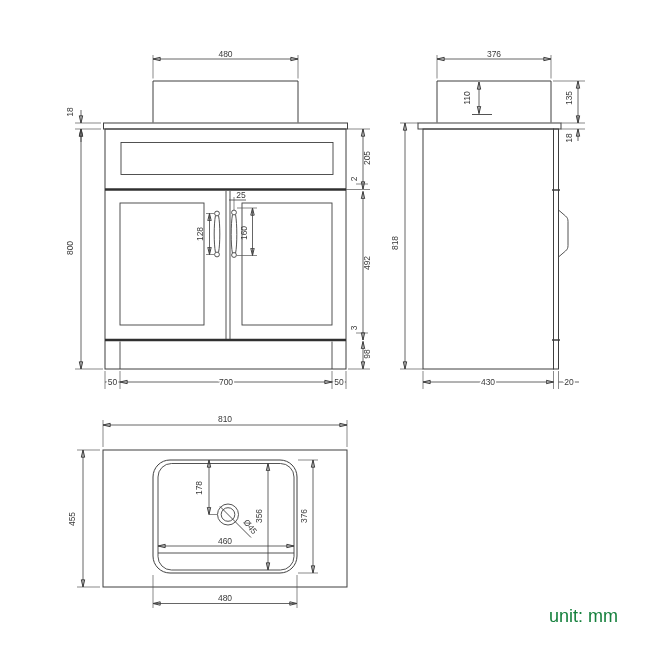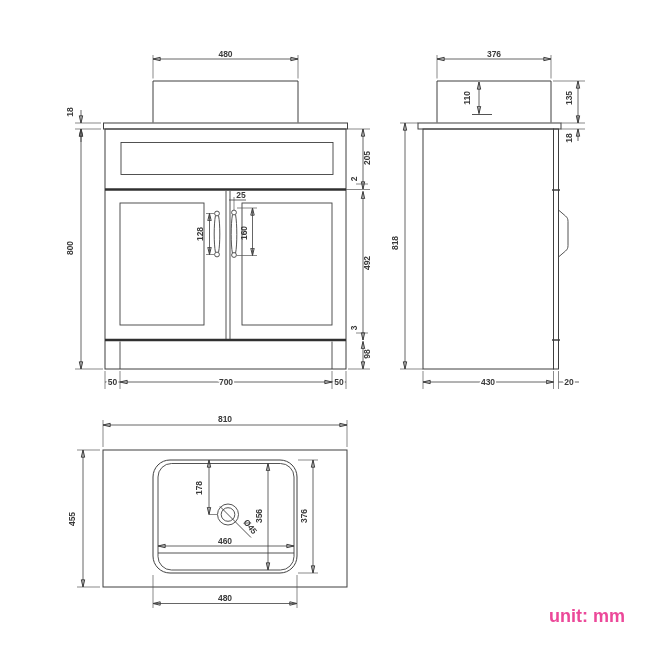--- a/index.html
+++ b/index.html
@@ -1,27 +1,27 @@
 <!DOCTYPE html>
 <html><head>
 <meta charset="utf-8">
 <style>
   html,body{margin:0;padding:0;background:#fff;}
   .stage{position:relative;width:650px;height:650px;background:#ffffff;overflow:hidden;
-         font-family:"Liberation Sans",sans-serif;font-weight:bold;}
+         font-family:"Liberation Sans",sans-serif;}
   svg{position:absolute;left:0;top:0;}
   svg line,svg path,svg rect,svg circle{stroke:#3f3f3f;fill:none;stroke-width:1;}
   .xl{stroke-width:0.7;stroke:#565656;}
   .dl{stroke-width:0.8;stroke:#3f3f3f;}
   .thick{stroke-width:2.3;stroke:#303030;}
   .thin{stroke-width:0.9;}
   text{font-family:"Liberation Sans",sans-serif;font-size:8.5px;fill:#3a3a3a;stroke:none;}
   .halo{paint-order:stroke;stroke:#ffffff;stroke-width:3px;}
   .mid{text-anchor:middle;}
-  .unit-label{position:absolute;left:549px;top:606px;font-size:18px;color:#ec4899;
+  .unit-label{position:absolute;left:549px;top:606px;font-size:18px;color:#15803d;
               font-family:"Liberation Sans",sans-serif;}
 </style>
 </head>
 <body>
 
 <div class="stage">
 <svg width="650" height="650" viewBox="0 0 650 650">
   <defs>
     <marker id="ar" viewBox="0 0 8 8" refX="7.6" refY="4" markerWidth="8" markerHeight="8" markerUnits="userSpaceOnUse" orient="auto-start-reverse">
       <path d="M7.6,4 L0.4,2.3 L0.4,5.7 Z" fill="#3a3a3a" stroke="none"></path>

